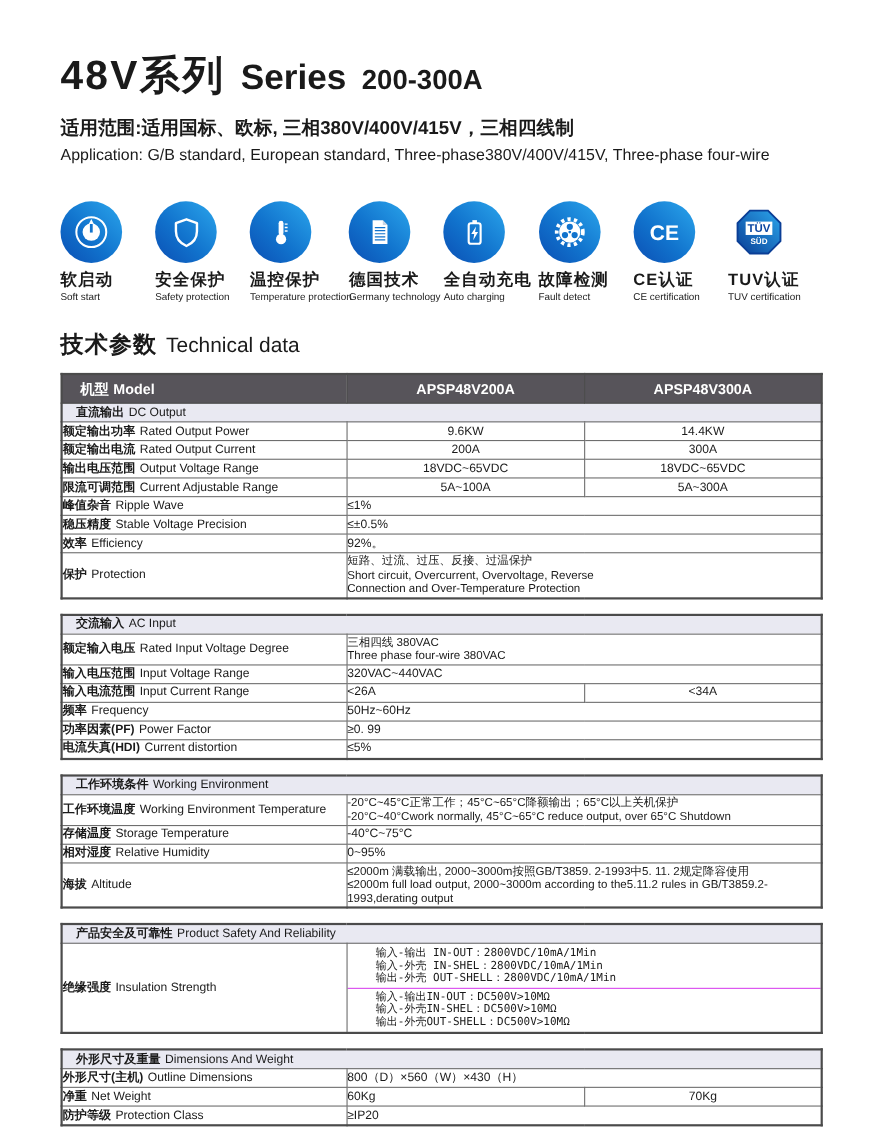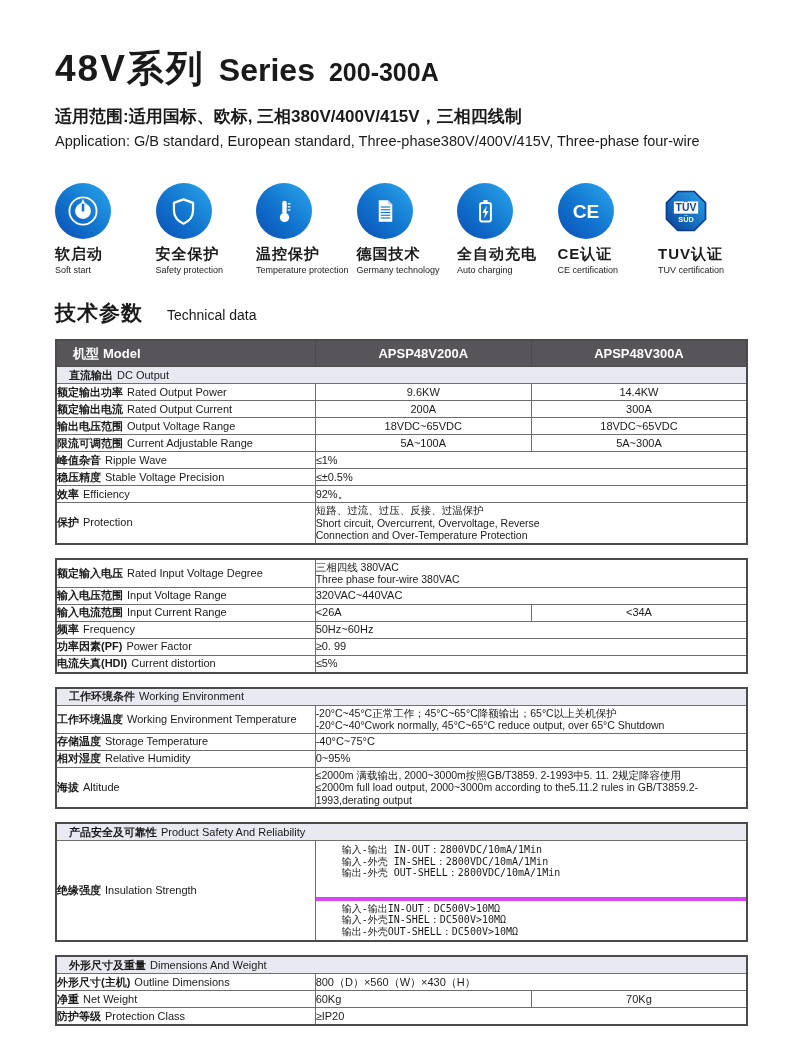--- a/index.html
+++ b/index.html
@@ -19,41 +19,41 @@
   .feature{display:flex;flex-direction:column;align-items:flex-start;width:90px;}
   .icon-circle{width:56px;height:56px;border-radius:50%;
     background:linear-gradient(225deg,#2ba6ec 0%,#1173cd 55%,#0b4fb4 100%);
     display:flex;align-items:center;justify-content:center;}
   .icon-circle.no-bg{background:none;border-radius:0;}
   .feature-cn{font-size:15px;font-weight:700;margin-top:6px;white-space:nowrap;letter-spacing:1px;}
   .feature-en{font-size:9px;margin-top:1px;white-space:nowrap;color:#222;}
 
   
   .tech-title{margin-top:24px;font-size:21px;font-weight:700;letter-spacing:1px;}
-  .tech-title .en{font-size:14px;font-weight:400;margin-left:24px;letter-spacing:0;text-align:right;}
+  .tech-title .en{font-size:19px;font-weight:400;margin-left:8px;letter-spacing:0;text-align:right;}
 
   
   #tables-host{margin-top:12px;}
   table.spec{width:100%;border-collapse:collapse;margin-bottom:13px;font-size:11px;border:2px solid #4b4b4b;table-layout:fixed;}
   table.spec td{border:1px solid #6e6e6e;padding:1px 0;vertical-align:middle;line-height:13px;height:14px;}
   tr.model-header td{background:#57545a;color:#ffffff;font-size:13px;height:23px;border-color:#4b4b4b;}
   tr.model-header td.label{padding-left:16px;font-weight:700;}
   tr.model-header td.model{text-align:center;font-weight:700;}
   tr.section td{background:#e9e9f2;padding-left:12px;height:14px;}
   tr.section .cn{font-weight:700;}
   tr.section .en{margin-left:4px;}
   td.label{padding-left:12px;}
   td.label .cn{font-weight:700;}
   td.label .en{margin-left:4px;}
   td.val-left{padding-left:26px;text-align:left;}
   td.val-center{text-align:center;}
   .multiline div{font-size:10.5px;line-height:12.5px;}
   td.stacked{padding:0;}
   td.stacked > div{padding:2px 11px 2px 26px;}
-  td.stacked > div + div{border-top:4px solid #d946ef;margin-top:16px;}
+  td.stacked > div + div{border-top:1px solid #d946ef;}
   .mono div{font-family:"DejaVu Sans Mono",monospace;font-size:10px;line-height:11.5px;}
 </style>
 </head>
 <body>
 
 <div class="page">
   <div class="title-row">
     <span class="title-cn">48V系列</span>
     <span class="title-en">Series</span>
     <span class="title-range">200-300A</span>
@@ -116,20 +116,34 @@
       <div class="feature">
         <div class="icon-circle">
           <svg viewBox="0 0 24 24" width="31" height="31">
             <rect x="7.8" y="5.4" width="8.4" height="14.4" rx="1.6" fill="none" stroke="#fff" stroke-width="1.5"></rect>
             <rect x="10.4" y="3.2" width="3.2" height="2" fill="#fff"></rect>
             <polygon points="13,7.6 9.6,13 11.7,13 11,17.4 14.4,11.6 12.3,11.6" fill="#fff"></polygon>
           </svg>
         </div>
         <div class="feature-cn">全自动充电</div>
         <div class="feature-en">Auto charging</div>
+      </div>
+      <div class="feature">
+        <div class="icon-circle">
+          <svg viewBox="0 0 24 24" width="34" height="34">
+            <circle cx="12" cy="12" r="8.4" fill="none" stroke="#fff" stroke-width="2.4" stroke-dasharray="2.1 2.1"></circle>
+            <circle cx="12" cy="12" r="6.8" fill="#fff"></circle>
+            <circle cx="12" cy="8.6" r="2" fill="#1173cd"></circle>
+            <circle cx="8.9" cy="13.9" r="2" fill="#1173cd"></circle>
+            <circle cx="15.1" cy="13.9" r="2" fill="#1173cd"></circle>
+            <circle cx="12" cy="12" r="0.9" fill="#1173cd"></circle>
+          </svg>
+        </div>
+        <div class="feature-cn">故障检测</div>
+        <div class="feature-en">Fault detect</div>
       </div>
       <div class="feature">
         <div class="icon-circle">
           <svg viewBox="0 0 24 24" width="40" height="40">
             <text x="12" y="16.2" text-anchor="middle" font-family="Liberation Sans, sans-serif" font-size="11.5" font-weight="bold" fill="#fff">CE</text>
           </svg>
         </div>
         <div class="feature-cn">CE认证</div>
         <div class="feature-en">CE certification</div>
       </div>
@@ -215,20 +229,23 @@
           </tr>
         </tbody>
       </table>
       <table class="spec">
         <colgroup>
           <col style="width: 37.5%;">
           <col style="width: 31.3%;">
           <col style="width: 31.2%;">
         </colgroup>
         <tbody>
+          <tr class="section">
+            <td colspan="3"><span class="cn">交流输入</span><span class="en">AC Input</span></td>
+          </tr>
           <tr class="spec-row">
             <td class="label"><span class="cn">额定输入电压</span><span class="en">Rated Input Voltage Degree</span></td>
             <td class="val-left multiline" colspan="2">
               <div>三相四线  380VAC</div>
               <div>Three phase  four-wire 380VAC</div>
             </td>
           </tr>
           <tr class="spec-row">
             <td class="label"><span class="cn">输入电压范围</span><span class="en">Input Voltage Range</span></td>
             <td class="val-left" colspan="2">320VAC~440VAC</td>

